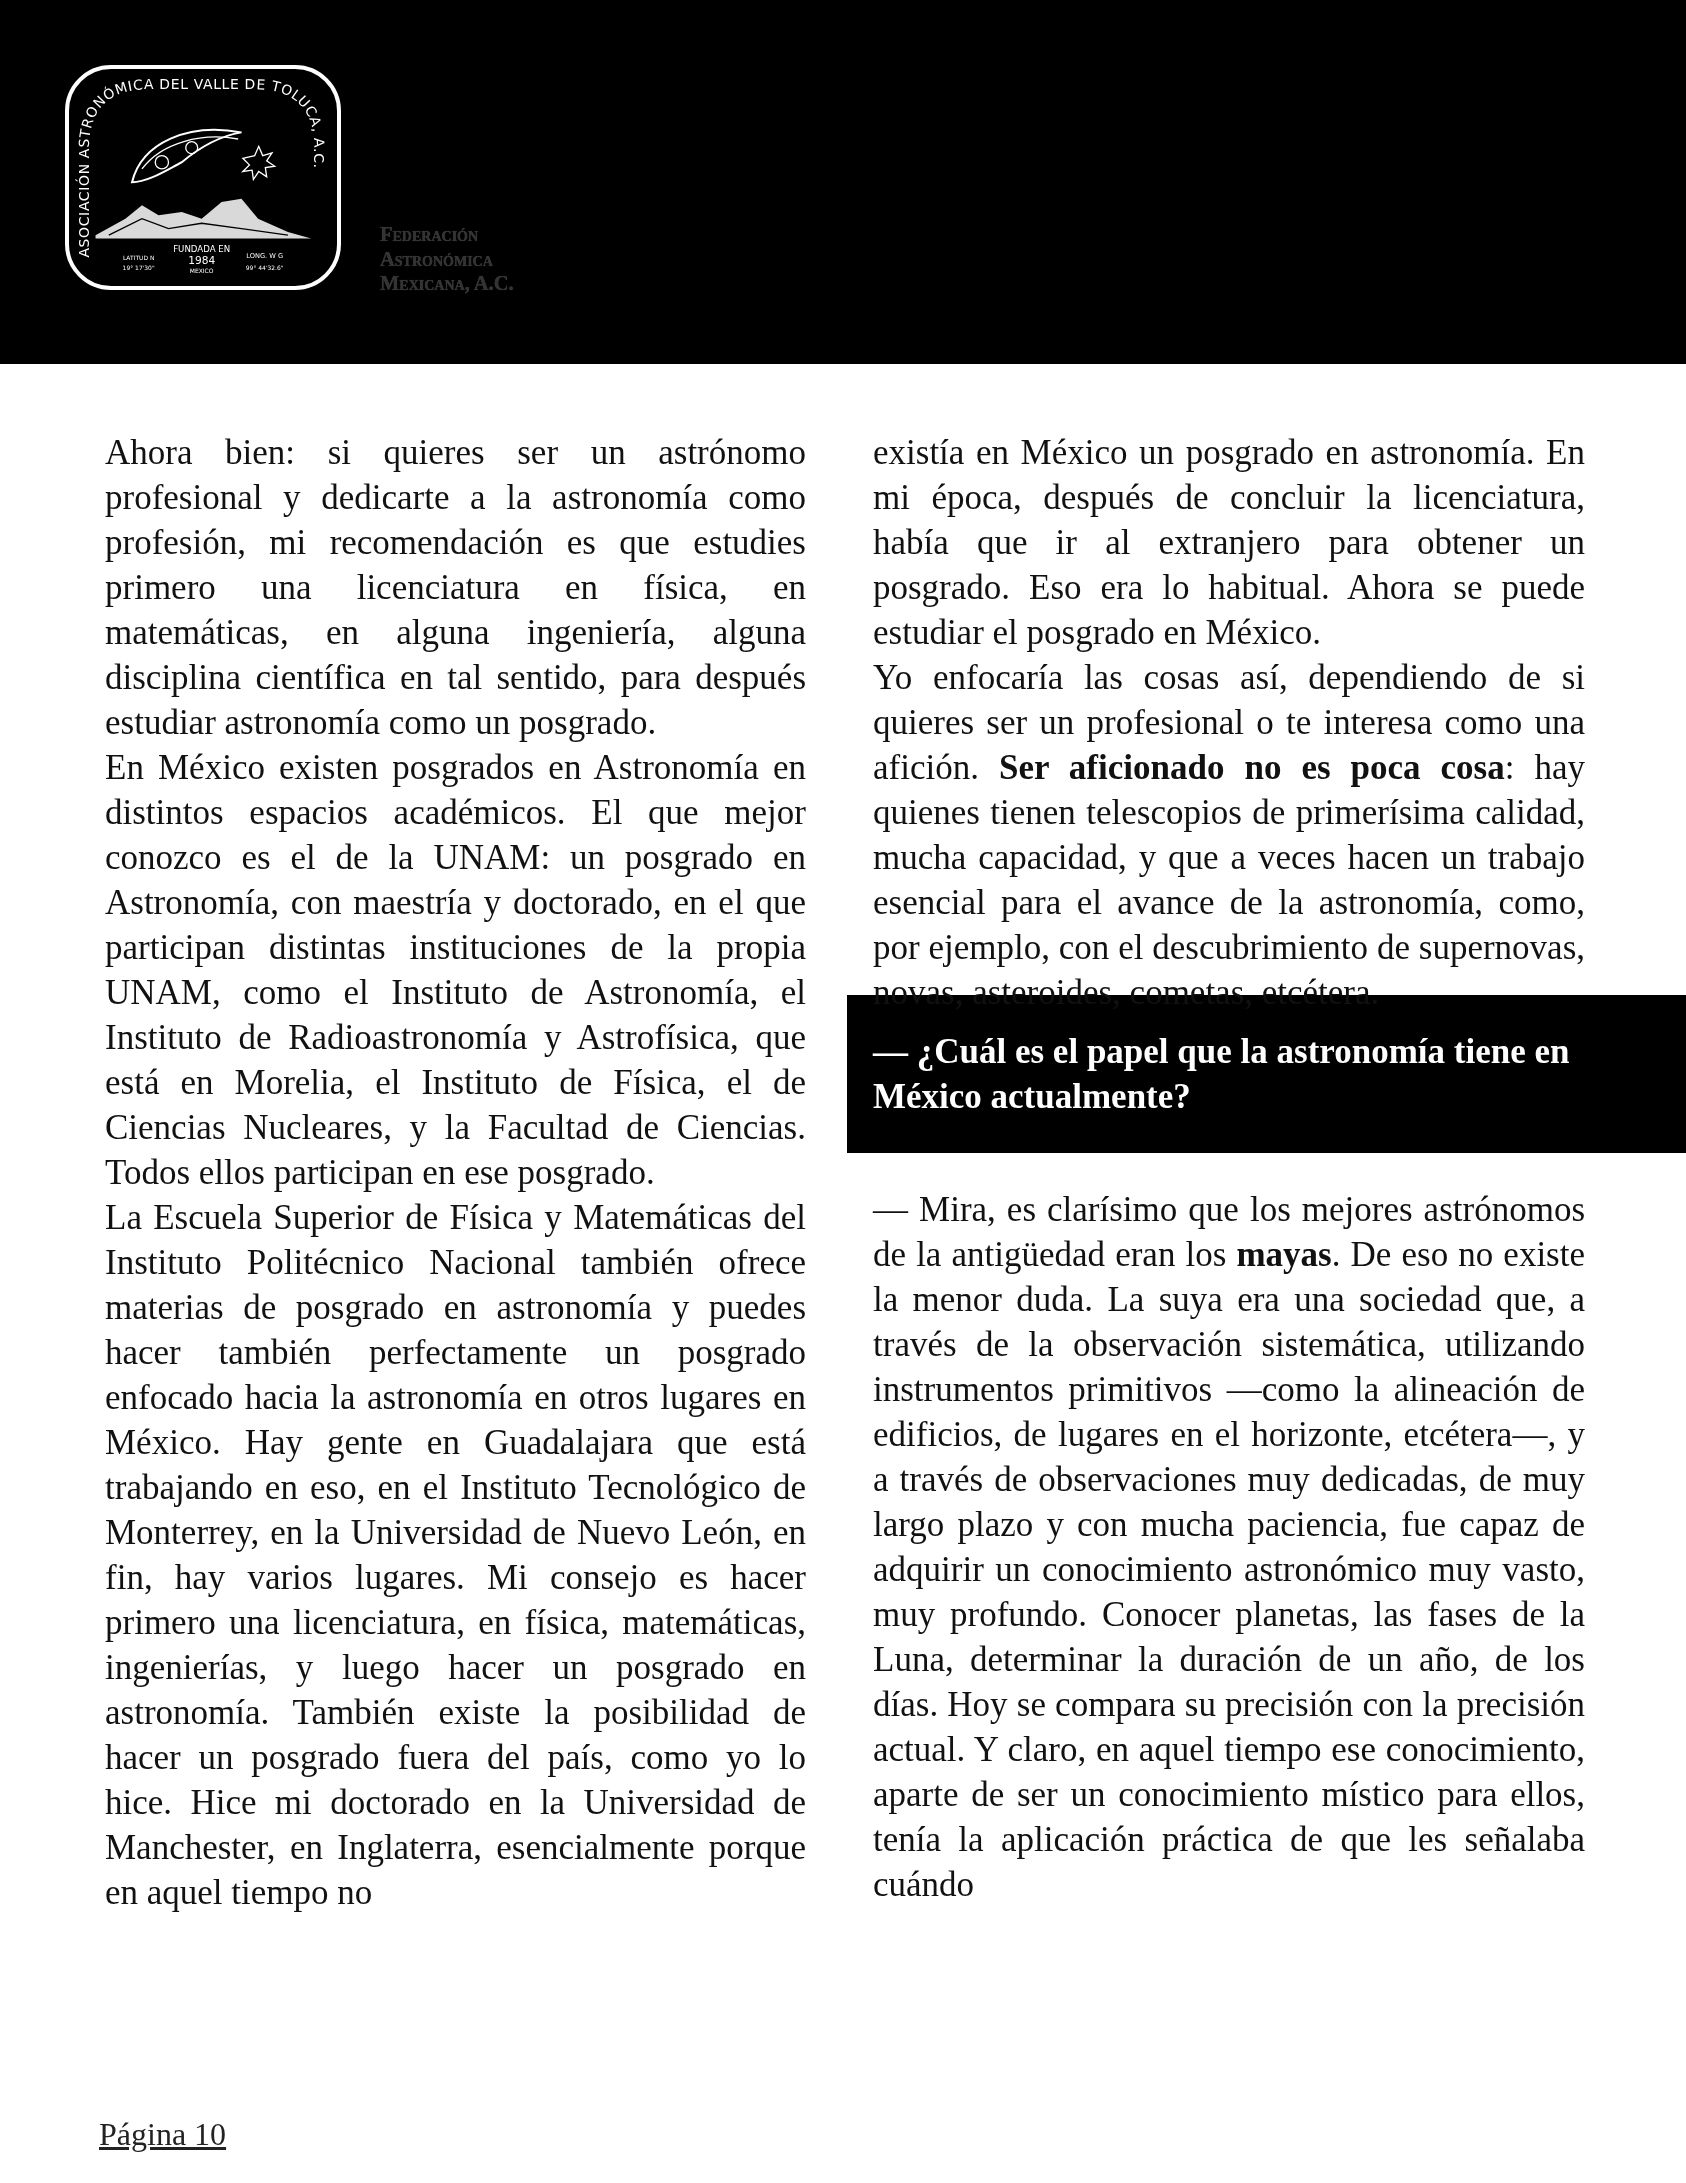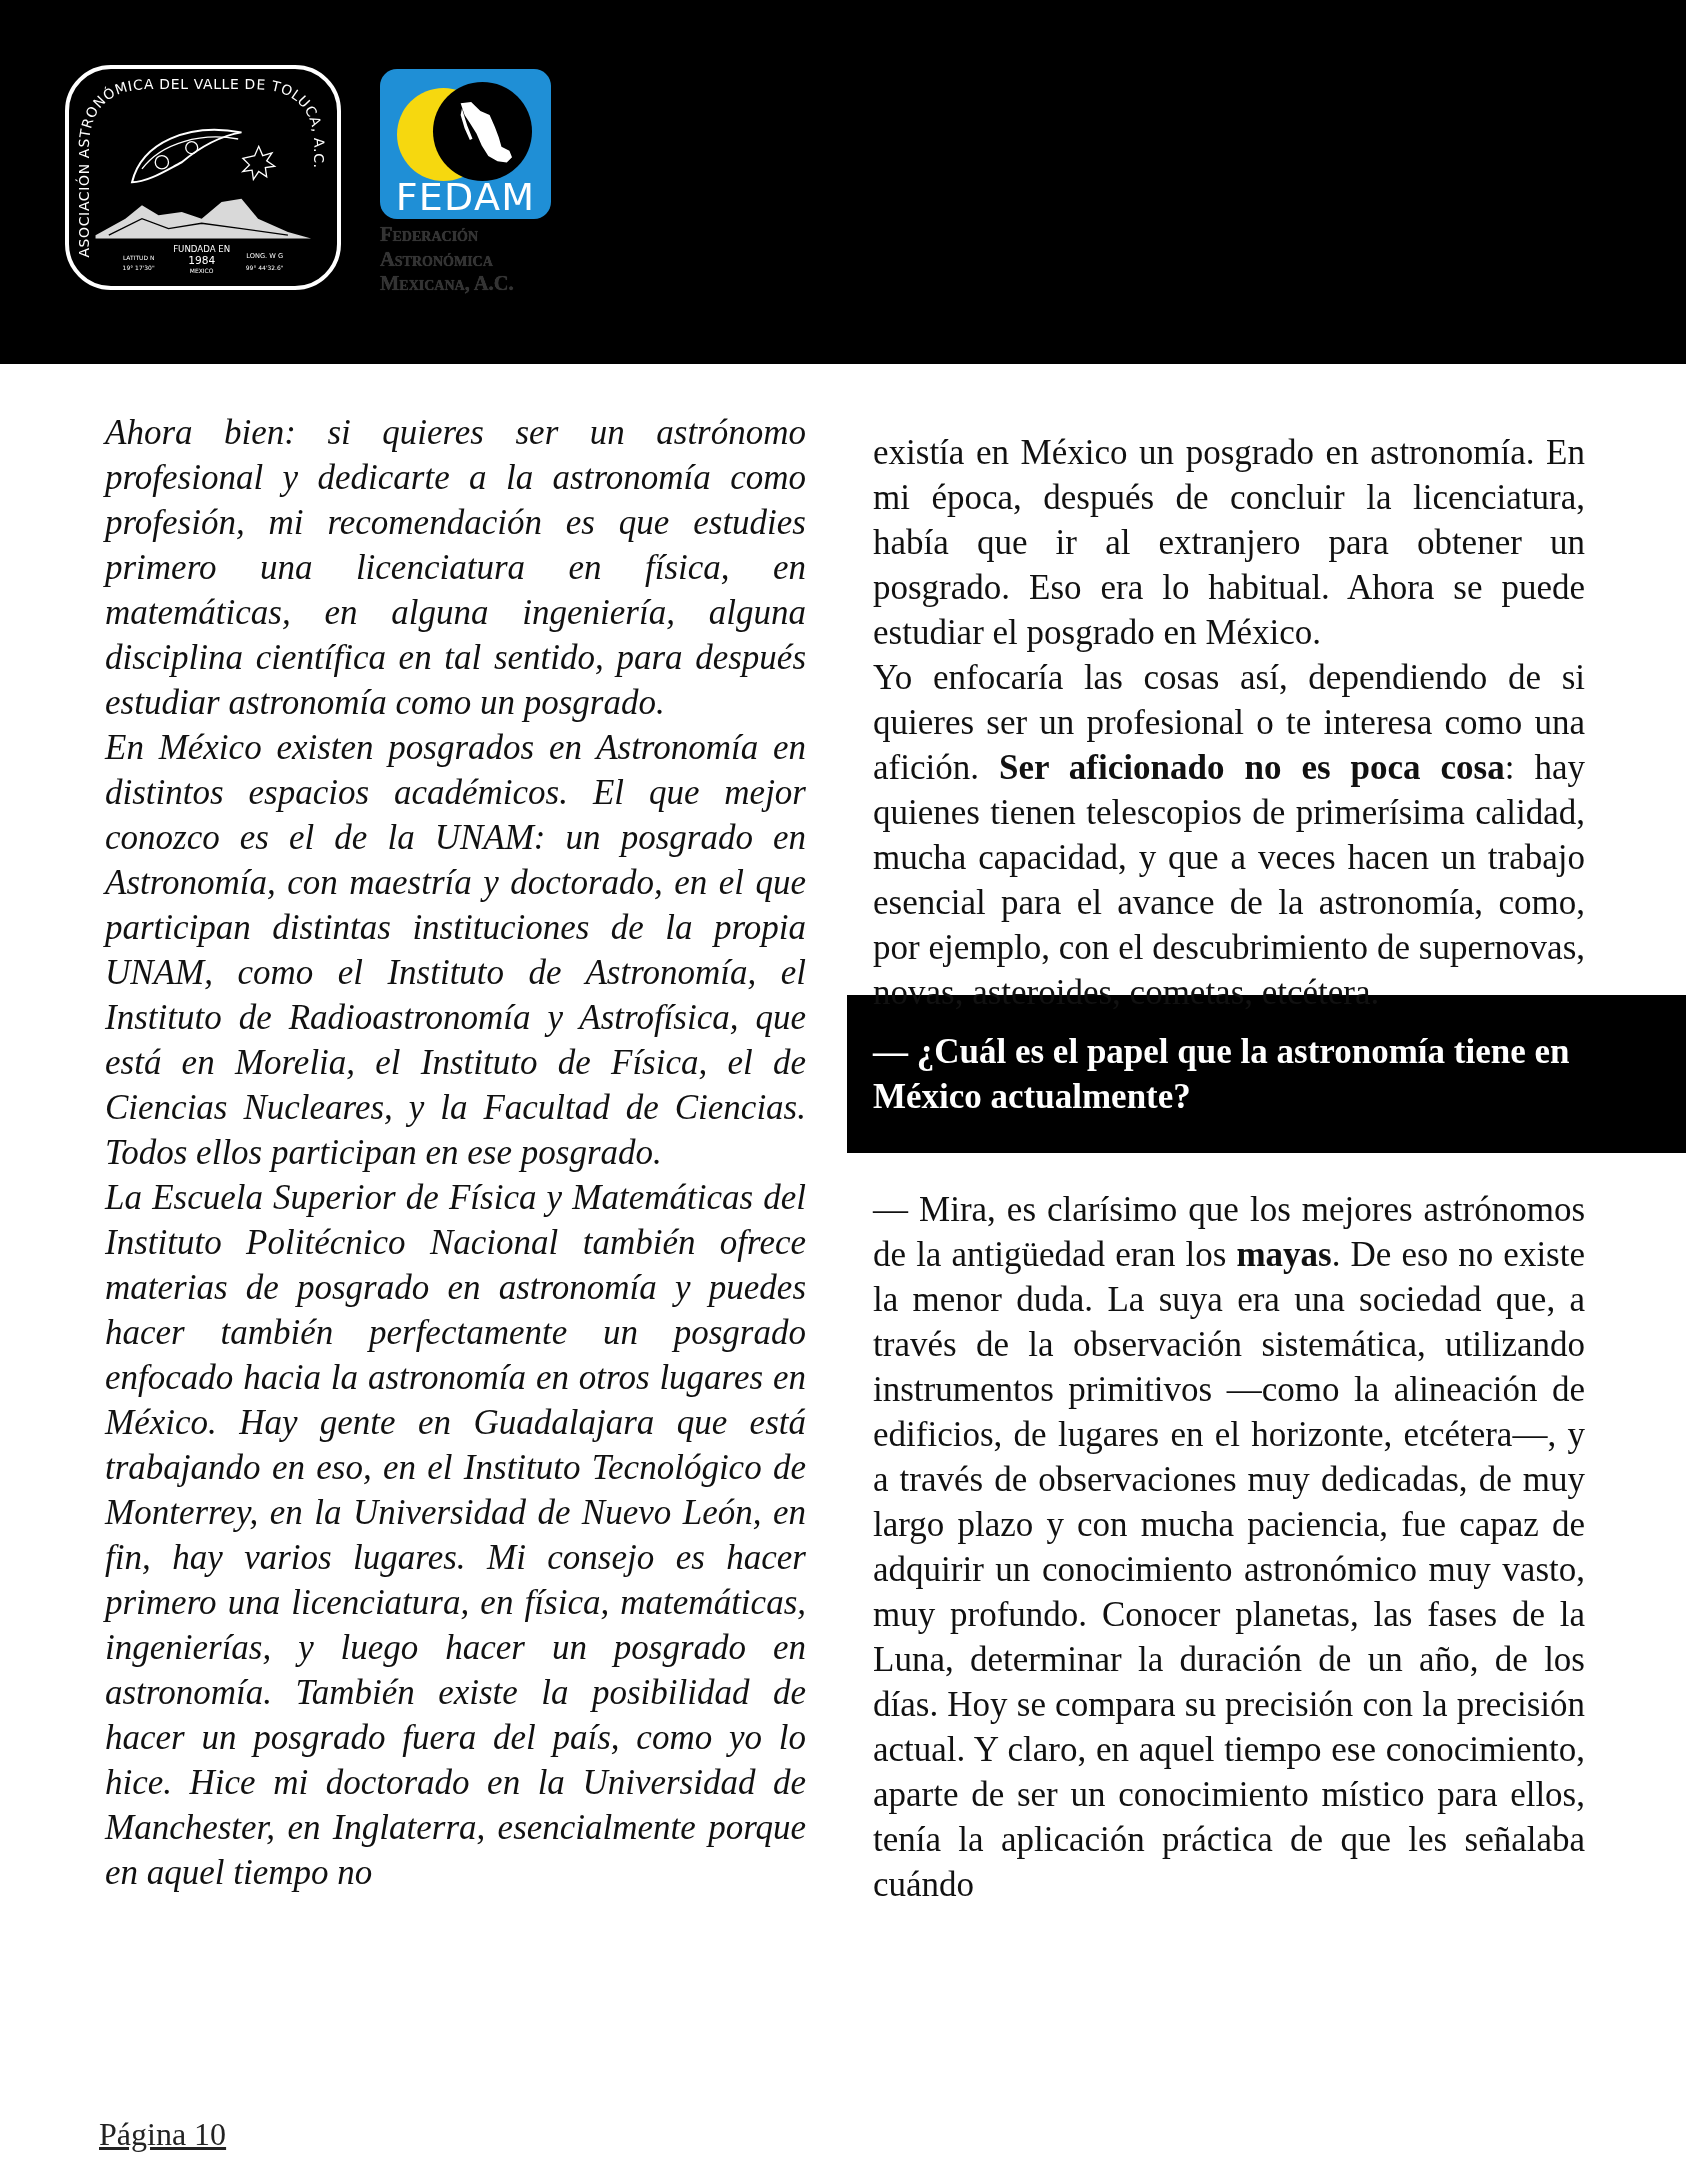--- a/index.html
+++ b/index.html
@@ -9,21 +9,21 @@
   .logo-avt svg { position: absolute; left: 0; top: 0; width: 100%; height: 100%; }
   .logo-fedam { position: absolute; left: 380px; top: 69px; width: 171px; height: 150px; background: #1f8fd6; border-radius: 17px; overflow: hidden; }
   .fedam-moon-y { position: absolute; left: 16.5px; top: 18.5px; width: 93px; height: 93px; border-radius: 50%; background: #f6d80f; }
   .fedam-moon-b { position: absolute; left: 53px; top: 13.2px; width: 99px; height: 99px; border-radius: 50%; background: #000000; }
   .fedam-map { position: absolute; left: 78px; top: 30px; width: 56px; height: 73px; }
   .fedam-word { position: absolute; left: 0; width: 100%; top: 106px; text-align: center; color: #ffffff; font-family: "DejaVu Sans", sans-serif; font-size: 38px; letter-spacing: 1.3px; }
   .fedam-sub { position: absolute; left: 380px; top: 222px; width: 171px; color: #333333; font-family: "Liberation Serif", serif; font-variant: small-caps; font-size: 20.5px; line-height: 24.5px; font-weight: bold; text-shadow: 0 0 0.7px #555; }
   .logo-ve { position: absolute; left: 1339px; top: 46px; width: 291px; height: 291px; }
   .logo-ve svg { width: 100%; height: 100%; }
   .col { position: absolute; font-size: 35px; line-height: 45px; text-align: justify; }
-  .col-left { left: 105px; top: 410px; width: 701px; font-style: italic; }
+  .col-left { left: 105px; top: 430px; width: 701px; }
   .col-right { left: 873px; top: 430px; width: 712px; }
   .para { margin: 0 0 45px 0; }
   .col p { margin: 0; }
   .qbox { background: #000000; color: #ffffff; margin: 0 0 0 -26.5px; width: 840px; box-sizing: border-box; padding: 34px 20px 34px 26.5px; font-size: 35px; line-height: 45px; margin-bottom: 34px; margin-top: -20px; }
   b { font-weight: bold; }
   .page-num { position: absolute; left: 99px; top: 2116px; font-size: 32px; color: #222222; text-decoration: underline; }
 </style>
 </head>
 <body>
 
@@ -47,28 +47,20 @@
       <text x="200" y="275" text-anchor="middle" font-family="DejaVu Sans, sans-serif" font-size="13" fill="#fff">FUNDADA EN</text>
       <text x="200" y="293" text-anchor="middle" font-family="DejaVu Sans, sans-serif" font-size="16" fill="#fff">1984</text>
       <text x="200" y="307" text-anchor="middle" font-family="DejaVu Sans, sans-serif" font-size="9" fill="#fff">MEXICO</text>
       <text x="105" y="287" text-anchor="middle" font-family="DejaVu Sans, sans-serif" font-size="9" fill="#fff">LATITUD N</text>
       <text x="105" y="303" text-anchor="middle" font-family="DejaVu Sans, sans-serif" font-size="9" fill="#fff">19° 17'30"</text>
       <text x="295" y="285" text-anchor="middle" font-family="DejaVu Sans, sans-serif" font-size="10" fill="#fff">LONG. W G</text>
       <text x="295" y="302" text-anchor="middle" font-family="DejaVu Sans, sans-serif" font-size="9" fill="#fff">99° 44'32.6"</text>
     </svg>
   </div>
 
-  <div class="logo-fedam">
-    <div class="fedam-moon-y"></div>
-    <div class="fedam-moon-b"></div>
-    <svg class="fedam-map" viewBox="0 0 85 110">
-      <path d="M 4 6 L 20 4 L 34 18 L 48 24 L 56 42 L 62 58 L 66 72 L 78 78 L 82 88 L 74 96 L 60 94 L 46 86 L 36 70 L 28 52 L 18 36 L 10 24 Z M 6 14 L 14 40 L 22 60 L 18 62 L 10 44 L 4 24 Z" fill="#ffffff"></path>
-    </svg>
-    <div class="fedam-word">FEDAM</div>
-  </div>
   <div class="fedam-sub">
     <div>Federación</div>
     <div>Astronómica</div>
     <div>Mexicana, A.C.</div>
   </div>
 
 </div>
 
 <div class="col col-left">
   <p class="para">Ahora bien: si quieres ser un astrónomo profesional y dedicarte a la astronomía como profesión, mi recomendación es que estudies primero una licenciatura en física, en matemáticas, en alguna ingeniería, alguna disciplina científica en tal sentido, para después estudiar astronomía como un posgrado.</p>

